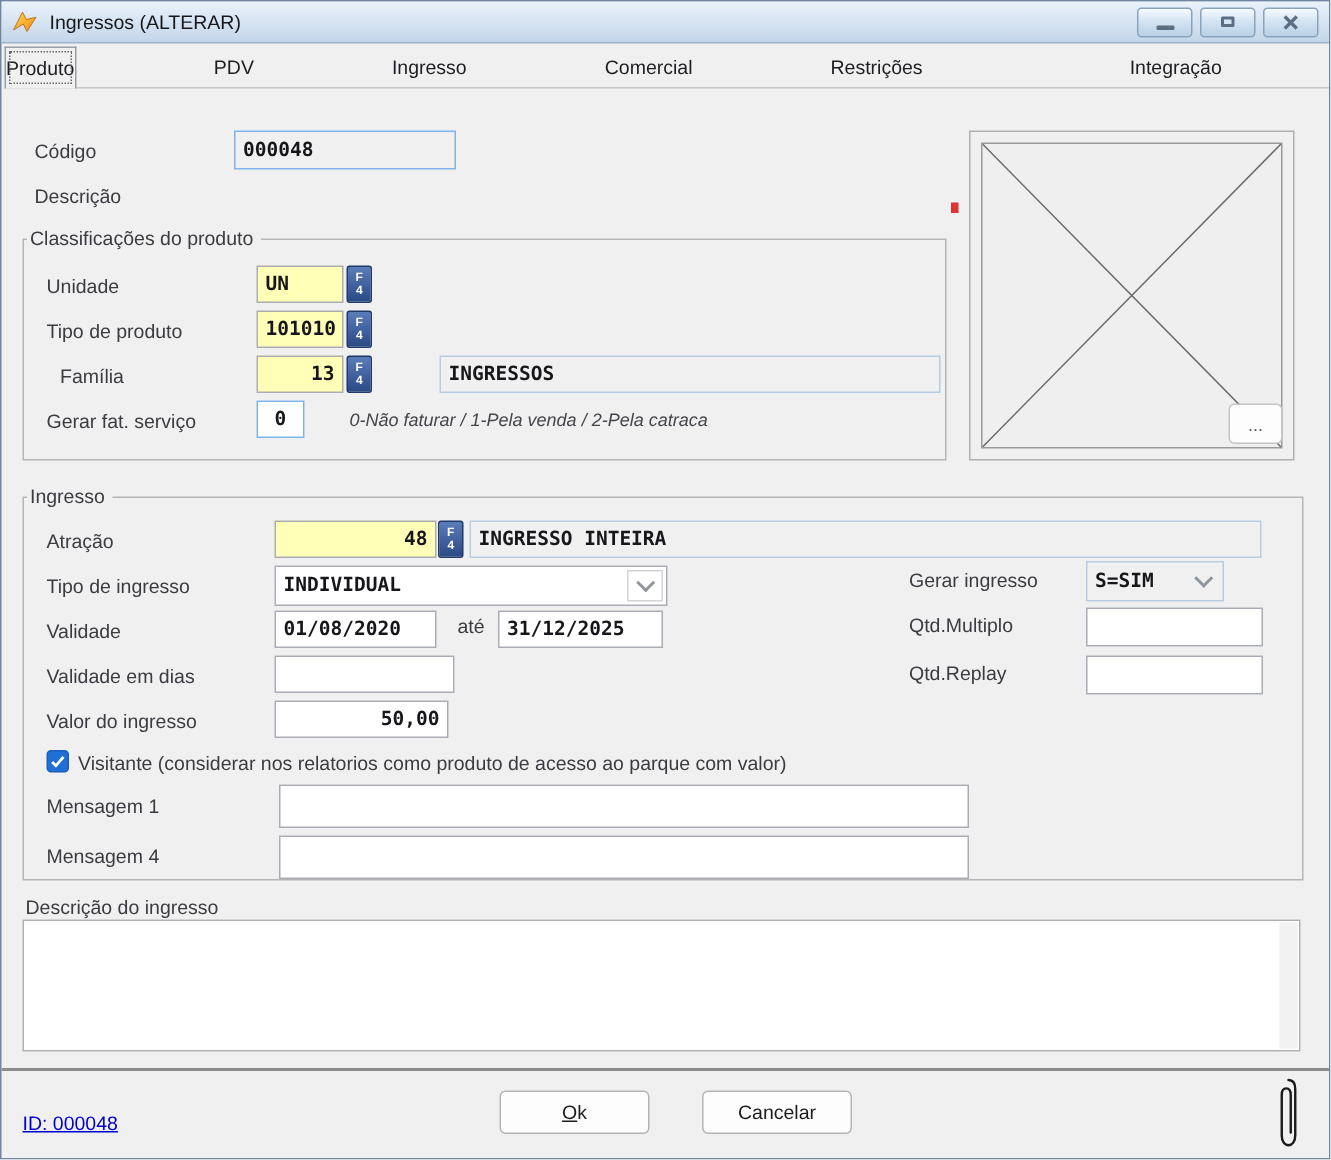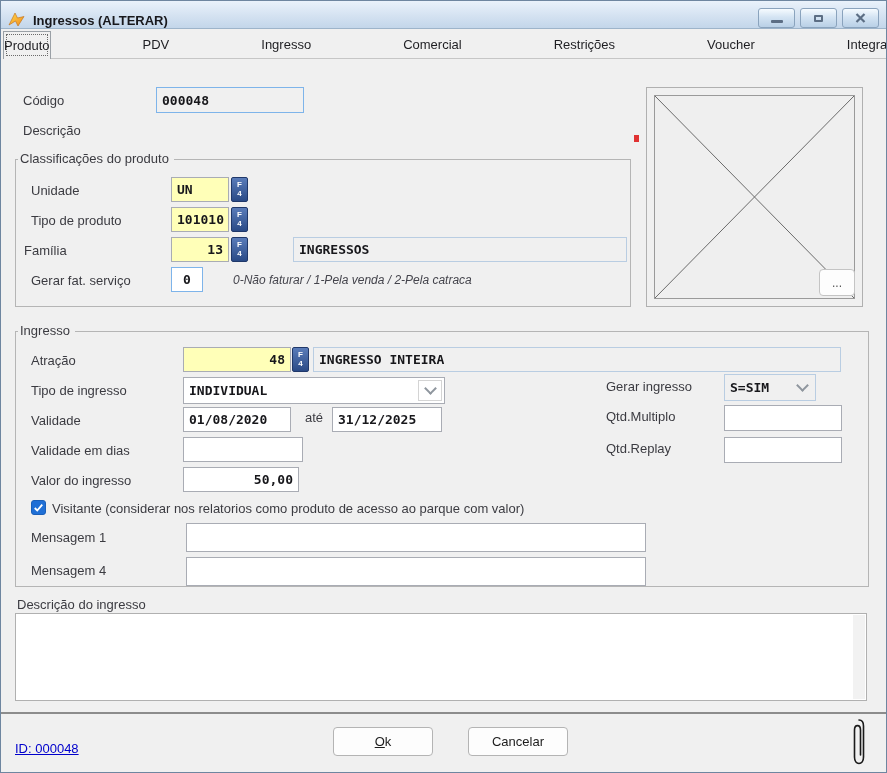--- a/index.html
+++ b/index.html
@@ -5,21 +5,21 @@
   html,body{margin:0;padding:0;background:#fff;}
   .win{
     position:relative;width:887px;height:773px;box-sizing:border-box;
     background:#f0f0f0;border:1px solid #6e86a0;overflow:hidden;
     font-family:"Liberation Sans",sans-serif;font-size:13px;color:#3b3b41;
   }
   
   .titlebar{
     position:absolute;left:0;top:0;right:0;height:28px;
     background:linear-gradient(#eaf2fb,#d4e2f1 55%,#c3d6ea);
-    border-bottom:1px solid #9db4ca;display:flex;align-items:flex-end;padding:0 7px;box-sizing:border-box;font-weight:bold;
+    border-bottom:1px solid #9db4ca;display:flex;align-items:center;padding:0 7px;box-sizing:border-box;
   }
   .title-text{margin-left:7px;color:#18181c;}
   .winbtns{margin-left:auto;display:flex;gap:5px;}
   .winbtn{
     width:37px;height:20px;border:1px solid #8aa3bd;border-radius:3px;
     background:linear-gradient(#f6fbff,#d4e4f3 45%,#b9d0e6);
     display:flex;align-items:center;justify-content:center;box-sizing:border-box;
   }
   .glyph-min{width:12px;height:3px;background:#5c6e84;margin-top:7px;border-radius:1px;}
   .glyph-max{width:9px;height:7px;border:2px solid #5c6e84;box-sizing:border-box;border-radius:1px;}
@@ -129,21 +129,20 @@
     <div class="tab active" style="width:97px">Produto</div>
     <span class="tabsep"></span>
     <div class="tab" style="width:74px">PDV</div>
     <span class="tabsep"></span>
     <div class="tab" style="width:90px">Ingresso</div>
     <span class="tabsep"></span>
     <div class="tab" style="width:97px">Comercial</div>
     <span class="tabsep"></span>
     <div class="tab" style="width:110px">Restrições</div>
     <span class="tabsep"></span>
-    <div class="tab" style="width:103px">Voucher</div>
     <span class="tabsep"></span>
     <div class="tab" style="width:120px">Integração</div>
     <span class="tabsep"></span>
     <div class="tab" style="width:140px">Dependentes</div>
   </div>
 
   <div class="grp" style="left:14px;top:158px;width:616px;height:148px">
     <span class="grp-legend">Classificações do produto</span>
   </div>
   <div class="grp" style="left:14px;top:330px;width:854px;height:256px">
@@ -163,21 +162,21 @@
     <span>4</span>
   </div>
 
   <span class="lbl" style="left:30px;top:212px">Tipo de produto</span>
   <div class="fld yellow" style="left:170px;top:206px;width:58px;height:25px">101010</div>
   <div class="f4" style="left:230px;top:206px">
     <span>F</span>
     <span>4</span>
   </div>
 
-  <span class="lbl" style="left:23px;top:242px">Família</span>
+  <span class="lbl" style="left:39px;top:242px">Família</span>
   <div class="fld yellow right" style="left:170px;top:236px;width:58px;height:25px">13</div>
   <div class="f4" style="left:230px;top:236px">
     <span>F</span>
     <span>4</span>
   </div>
   <div class="fld ro" style="left:292px;top:236px;width:334px;height:25px">INGRESSOS</div>
 
   <span class="lbl" style="left:30px;top:272px">Gerar fat. serviço</span>
   <div class="fld center bluebrd" style="left:170px;top:266px;width:32px;height:25px">0</div>
   <span class="hint" style="left:232px;top:272px">0-Não faturar / 1-Pela venda / 2-Pela catraca</span>

